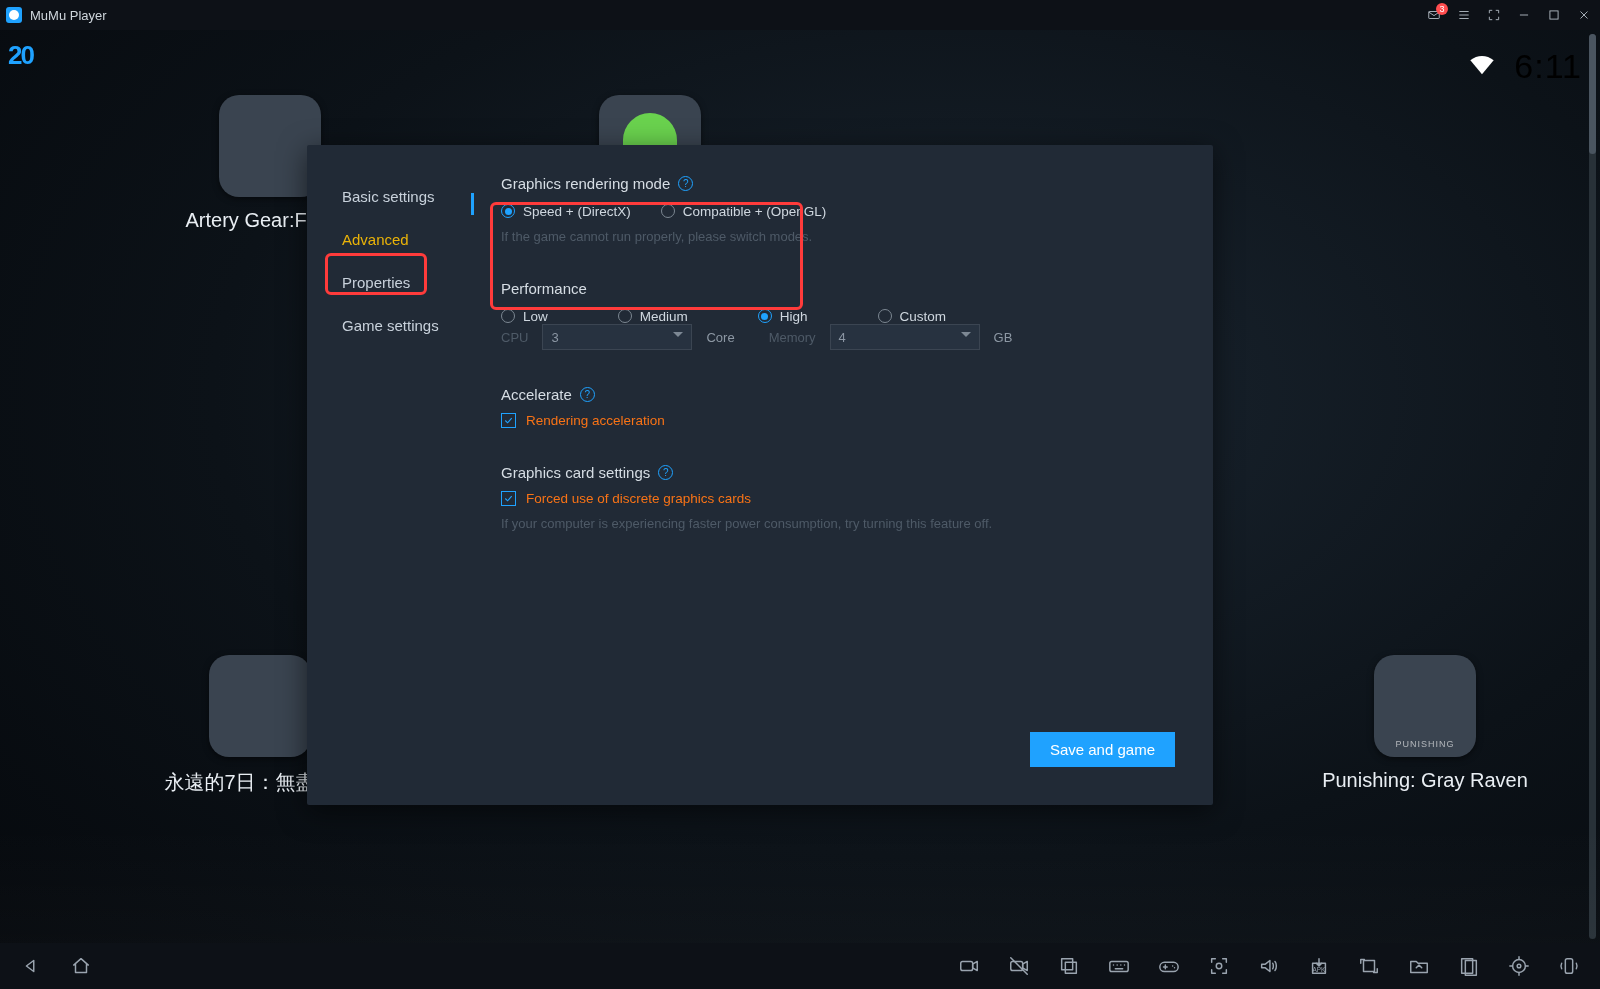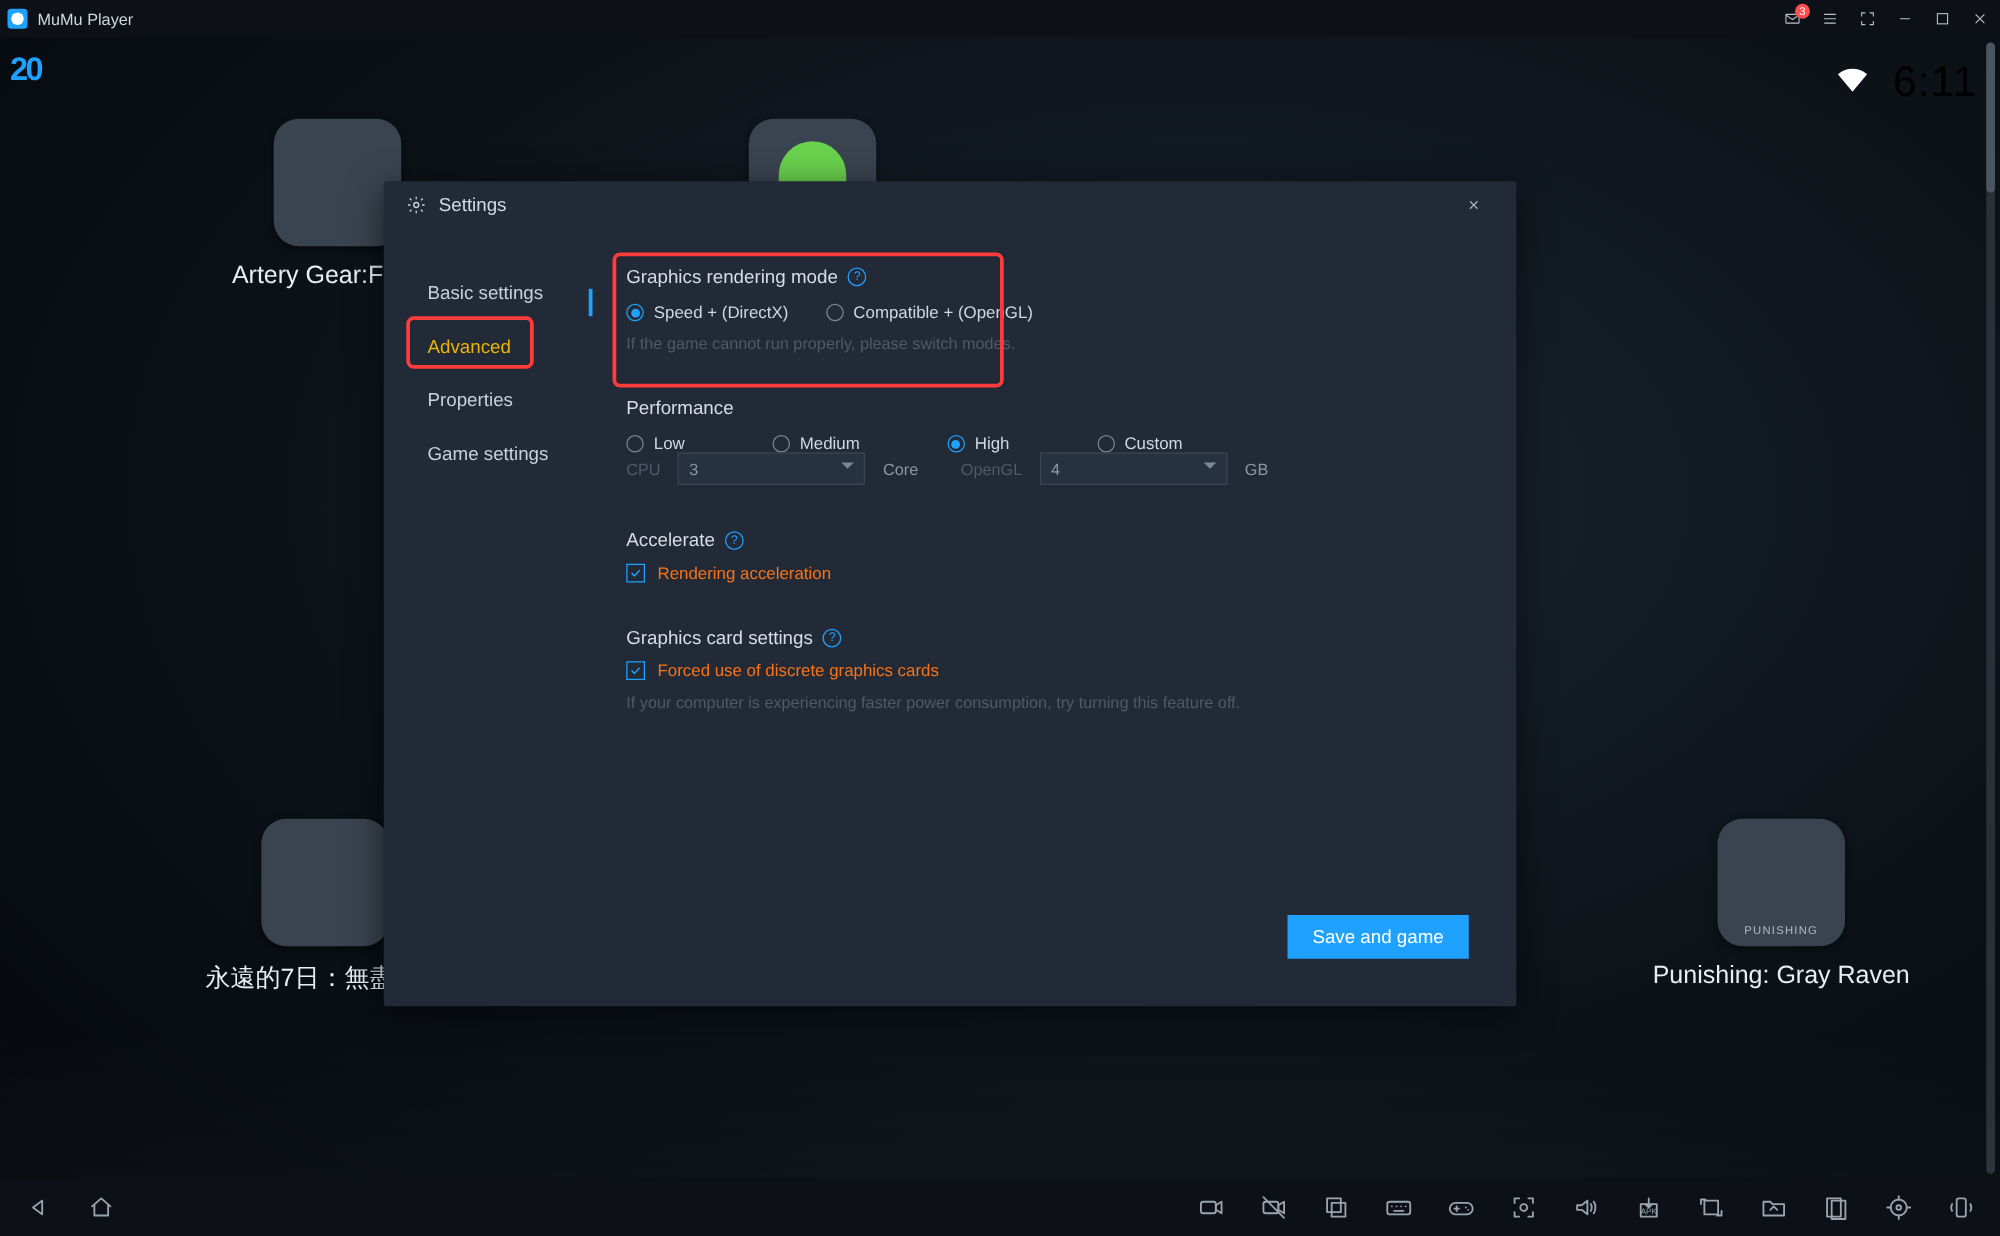--- a/index.html
+++ b/index.html
@@ -42,21 +42,21 @@
   .modal-close svg{width:14px;height:14px;stroke:#aeb8c3;stroke-width:1.8;}
   .modal-body { flex:1; display:flex; }
   .nav { width:165px; padding-top:30px; }
   .nav-item { padding:13px 0 13px 35px; font-size:15px; color:#c8d1db; cursor:pointer; }
   .nav-item.active { color:#eab308; }
   .pane { flex:1; padding:30px 28px 0 28px; position:relative; border-left:1px solid transparent;}
   .pane .active-marker{ position:absolute; left:-2px; top:48px; width:3px; height:22px; background:#1fa2ff;}
   .section-title { font-size:15px; color:#d6dde4; display:flex; align-items:center; gap:8px;}
   .help-icon { width:15px; height:15px; border:1px solid #1fa2ff; border-radius:50%; color:#1fa2ff; font-size:10px; display:inline-flex; align-items:center; justify-content:center;}
   .radio-row { display:flex; align-items:center; gap:30px; margin-top:12px; font-size:13.5px; color:#cfd7df;}
-  .radio { display:flex; align-items:flex-end; gap:8px; cursor:pointer;}
+  .radio { display:flex; align-items:flex-start; gap:8px; cursor:pointer;}
   .radio .dot{ width:14px; height:14px; border:1.5px solid #7c8792; border-radius:50%; display:inline-block; position:relative;}
   .radio.selected .dot{ border-color:#1fa2ff;}
   .radio.selected .dot::after{content:"";position:absolute;inset:2.5px;background:#1fa2ff;border-radius:50%;}
   .hint { margin-top:10px; font-size:13px; color:#4e5a67;}
   .section { margin-top:36px;}
   .section.first{margin-top:0;}
   .perf-specs{ display:flex; align-items:center; gap:14px; color:#4e5a67; font-size:13px;}
   .select-like{ width:150px; height:26px; border:1px solid #3b4552; background:#273240; display:flex; align-items:center; padding:0 8px; color:#8b96a3; position:relative;}
   .select-like .caret{position:absolute;right:8px;top:7px;border:5px solid transparent;border-top-color:#7d8894;}
   .unit{font-size:13px;color:#8d98a4;}
@@ -165,32 +165,20 @@
       <div class="icon-box ic-blue"></div>
       <div class="label">Blue Archive</div>
     </div>
   <div class="app-tile">
       <div class="icon-box ic-pgr"></div>
       <div class="label">Punishing: Gray Raven</div>
     </div>
 </div>
 
 <div class="modal">
-  <div class="modal-header">
-    <svg viewBox="0 0 24 24">
-        <circle cx="12" cy="12" r="3"></circle>
-        <path d="M12 2v3M12 19v3M4.2 4.2l2.1 2.1M17.7 17.7l2.1 2.1M2 12h3M19 12h3M4.2 19.8l2.1-2.1M17.7 6.3l2.1-2.1"></path>
-      </svg>
-    <span>Settings</span>
-    <span class="modal-close">
-        <svg viewBox="0 0 24 24">
-          <path d="M6 6l12 12M18 6L6 18"></path>
-        </svg>
-      </span>
-  </div>
   <div class="modal-body">
     <div class="nav">
       <div class="nav-item">Basic settings</div>
       <div class="nav-item active">Advanced</div>
       <div class="nav-item">Properties</div>
       <div class="nav-item">Game settings</div>
     </div>
     <div class="pane">
       <span class="active-marker"></span>
 
@@ -235,21 +223,21 @@
             </label>
         </div>
         <div class="perf-specs">
           <span>CPU</span>
           <div class="select-like">
               <span>3</span>
               <span class="caret"></span>
             </div>
           <span class="unit">Core</span>
           <span style="width:6px"></span>
-          <span>OpenGL</span>
+          <span>Memory</span>
           <div class="select-like">
               <span>4</span>
               <span class="caret"></span>
             </div>
           <span class="unit">GB</span>
         </div>
       </div>
 
       <div class="section">
         <div class="section-title">

